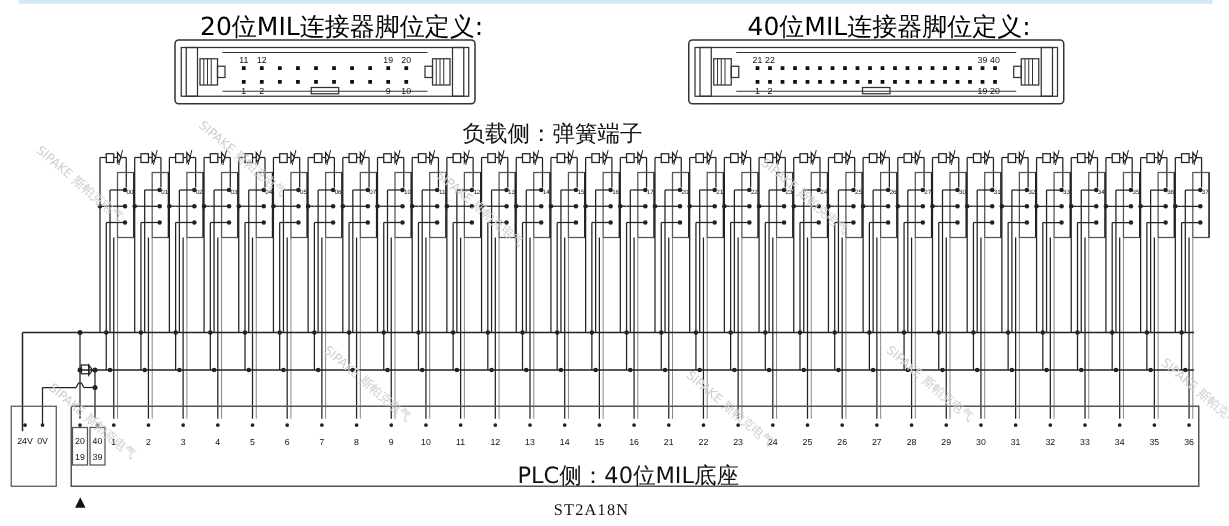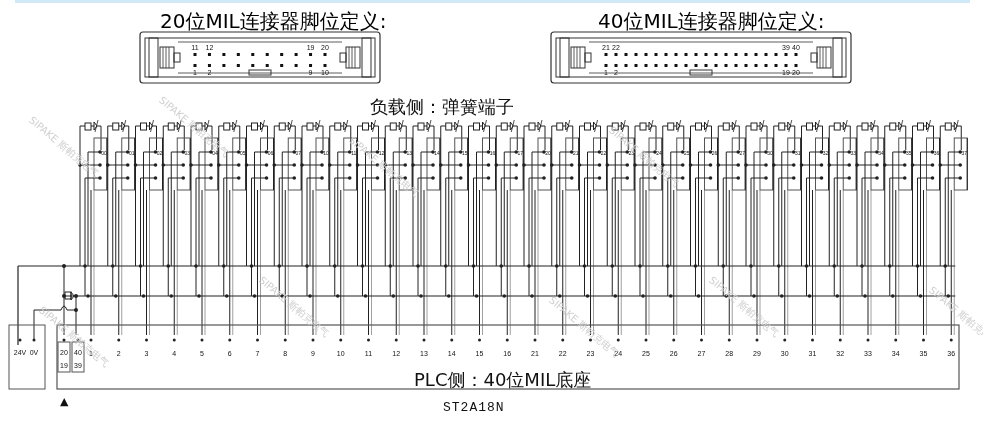--- a/index.html
+++ b/index.html
@@ -1,21 +1,21 @@
 <!DOCTYPE html>
 <html><head>
 <meta charset="utf-8">
 <style>
   html,body{margin:0;padding:0;background:#ffffff;}
   body{width:983px;height:421px;position:relative;overflow:hidden;font-family:"DejaVu Sans","Liberation Sans",sans-serif;}
   .topline{position:absolute;left:15px;top:0;width:955px;height:3px;background:#cfe9f7;}
   .title{position:absolute;font-size:20px;color:#000000;white-space:nowrap;}
   svg{position:absolute;left:0;top:0;}
   .caption{position:absolute;font-size:18px;color:#111;white-space:nowrap;}
-  .model{position:absolute;font-size:13px;color:#111;font-family:Liberation Mono, monospace;letter-spacing:1px;}
+  .model{position:absolute;font-size:13px;color:#111;font-family:Liberation Serif, serif;letter-spacing:1px;}
   .wm{position:absolute;font-size:10px;color:#cfcfcf;transform:rotate(40deg);white-space:nowrap;pointer-events:none;}
 </style>
 </head>
 <body>
 
 <div class="topline"></div>
 
 <div class="title" style="left:160px;top:8px;">20位MIL连接器脚位定义:</div>
 <div class="title" style="left:598px;top:8px;">40位MIL连接器脚位定义:</div>
 

